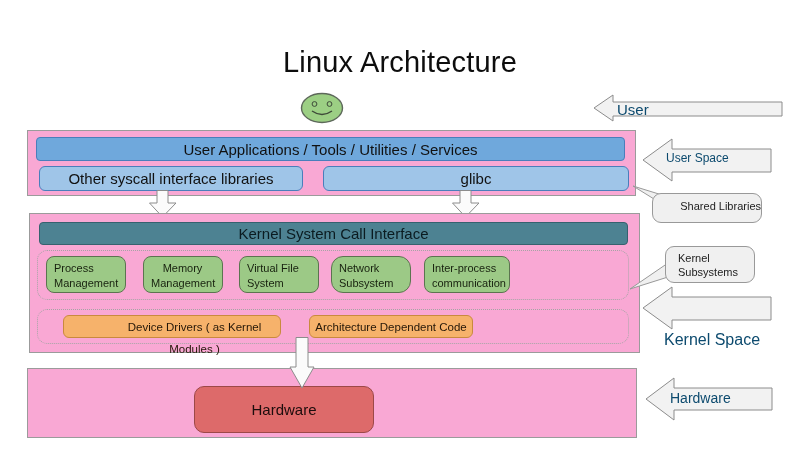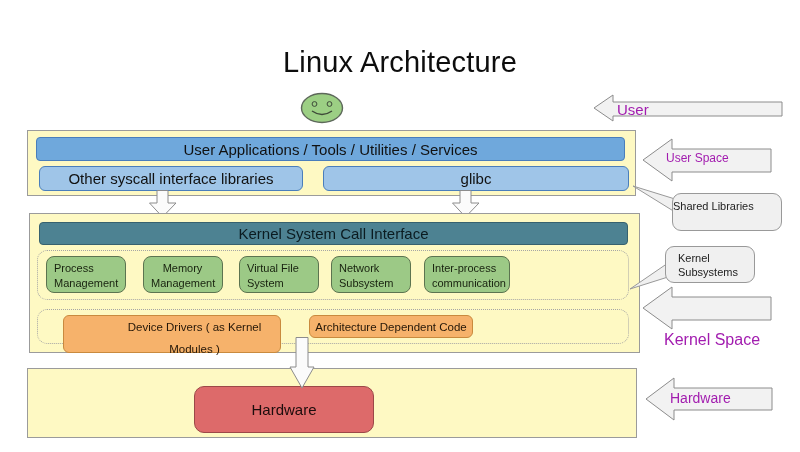--- a/index.html
+++ b/index.html
@@ -1,29 +1,29 @@
 <!DOCTYPE html>
 <html><head>
 <meta charset="utf-8">
 <style>
   html,body{margin:0;padding:0;background:#ffffff;}
   *{box-sizing:border-box;font-family:"Liberation Sans", sans-serif;}
   .stage{position:relative;width:800px;height:452px;background:#ffffff;overflow:hidden;}
   .abs{position:absolute;}
   .title{left:0;right:0;top:46px;text-align:center;font-size:29px;color:#0d0d0d;letter-spacing:.2px;}
-  .panel{background:#fef9c3;border:1px solid #9b9b9b;}
+  .panel{background:#f9a8d4;border:1px solid #9b9b9b;}
   .bar-blue{background:#6fa8dc;border:1px solid #4a7ebb;border-radius:4px;text-align:center;font-size:15px;color:#111;}
   .box-lblue{background:#9fc5e8;border:1px solid #4a7ebb;border-radius:6px;text-align:center;font-size:15px;color:#111;}
   .bar-teal{background:#4d8292;border:1px solid #37616e;border-radius:4px;text-align:center;font-size:15px;color:#0b1b20;}
   .dotted{border:1.5px dotted #a5a5a5;border-radius:10px;}
   .box-green{background:#9cc986;border:1px solid #5c7450;border-radius:8px;font-size:11px;line-height:15px;color:#18220f;padding:4px 8px 0 7px;white-space:pre-line;}
   .box-orange{background:#f6b26b;border:1px solid #c98a3e;border-radius:6px;text-align:center;font-size:11.5px;color:#241708;}
   .box-red{background:#dd6a6a;border:1.5px solid #9c4848;border-radius:10px;text-align:center;font-size:15px;color:#1c0c0c;}
   .callout{background:#f0f0f0;border:1px solid #999;border-radius:9px;font-size:11px;color:#222;z-index:3;}
-  .arrow-label{color:#a21caf;z-index:3;}
+  .arrow-label{color:#0c4a6e;z-index:3;}
   svg{display:block;}
 </style>
 </head>
 <body>
 
 <div class="stage">
 
   <div class="abs title">Linux Architecture</div>
 
   <svg class="abs" style="left:300px;top:92px;" width="44" height="33" viewBox="0 0 44 33">
@@ -59,27 +59,27 @@
   <div class="abs panel" style="left:29px;top:213px;width:611px;height:140px;">
     <div class="abs bar-teal" style="left:9px;top:8px;width:589px;height:23px;line-height:22px;">Kernel System Call Interface</div>
 
     <div class="abs dotted" style="left:7px;top:36px;width:592px;height:50px;"></div>
     <div class="abs box-green" style="left:16px;top:42px;width:80px;height:37px;">Process
 Management</div>
     <div class="abs box-green" style="left:113px;top:42px;width:80px;height:37px;text-align:center;">Memory
 Management</div>
     <div class="abs box-green" style="left:209px;top:42px;width:80px;height:37px;">Virtual File
 System</div>
-    <div class="abs box-green" style="left:301px;top:42px;width:80px;height:37px;">Network
+    <div class="abs box-green" style="left:301px;top:42px;width:80px;height:37px;border-radius:12px;">Network
 Subsystem</div>
     <div class="abs box-green" style="left:394px;top:42px;width:86px;height:37px;">Inter-process
 communication</div>
 
     <div class="abs dotted" style="left:7px;top:95px;width:592px;height:35px;"></div>
-    <div class="abs box-orange" style="left:33px;top:101px;width:218px;height:38px;line-height:22px;padding-left:45px;">Device Drivers ( as Kernel Modules )</div>
+    <div class="abs box-orange" style="left:33px;top:101px;width:218px;height:23px;line-height:22px;padding-left:45px;">Device Drivers ( as Kernel Modules )</div>
     <div class="abs box-orange" style="left:279px;top:101px;width:164px;height:23px;line-height:22px;">Architecture Dependent Code</div>
   </div>
 
   <svg class="abs" style="left:642px;top:285px;" width="131" height="46" viewBox="0 0 131 46">
     <polygon points="1,23 30,2 30,12 129,12 129,35 30,35 30,44" fill="#f2f2f2" stroke="#8c8c8c" stroke-width="1"></polygon>
   </svg>
   <div class="abs arrow-label" style="left:664px;top:299px;font-size:16px;margin-top:32px;">Kernel Space</div>
 
   <svg class="abs" style="left:289px;top:337px;z-index:2;" width="26" height="52" viewBox="0 0 26 52">
     <polygon points="7,0.5 19,0.5 19,30 25,30 13,51 1,30 7,30" fill="#fbfbfb" stroke="#8c8c8c" stroke-width="1"></polygon>
@@ -92,17 +92,17 @@
   <svg class="abs" style="left:645px;top:376px;" width="129" height="46" viewBox="0 0 129 46">
     <polygon points="1,23 29,2 29,12 127,12 127,34 29,34 29,44" fill="#f2f2f2" stroke="#8c8c8c" stroke-width="1"></polygon>
   </svg>
   <div class="abs arrow-label" style="left:670px;top:390px;font-size:14px;">Hardware</div>
 
   <svg class="abs" style="left:0;top:0;z-index:1;" width="800" height="452" viewBox="0 0 800 452">
     <polygon points="633,186 675,199 675,212" fill="#f0f0f0" stroke="#999" stroke-width="1"></polygon>
     <polygon points="630,289 668,263 668,277" fill="#f0f0f0" stroke="#999" stroke-width="1"></polygon>
   </svg>
 
-  <div class="abs callout" style="left:672px;top:193px;width:110px;height:38px;line-height:25px;text-align:left;">Shared Libraries</div>
+  <div class="abs callout" style="left:652px;top:193px;width:110px;height:30px;line-height:25px;text-align:right;">Shared Libraries</div>
   <div class="abs callout" style="left:665px;top:246px;width:90px;height:37px;line-height:14px;padding:4px 0 0 12px;white-space:pre-line;">Kernel
 Subsystems</div>
 
 </div>
 
 </body></html>

